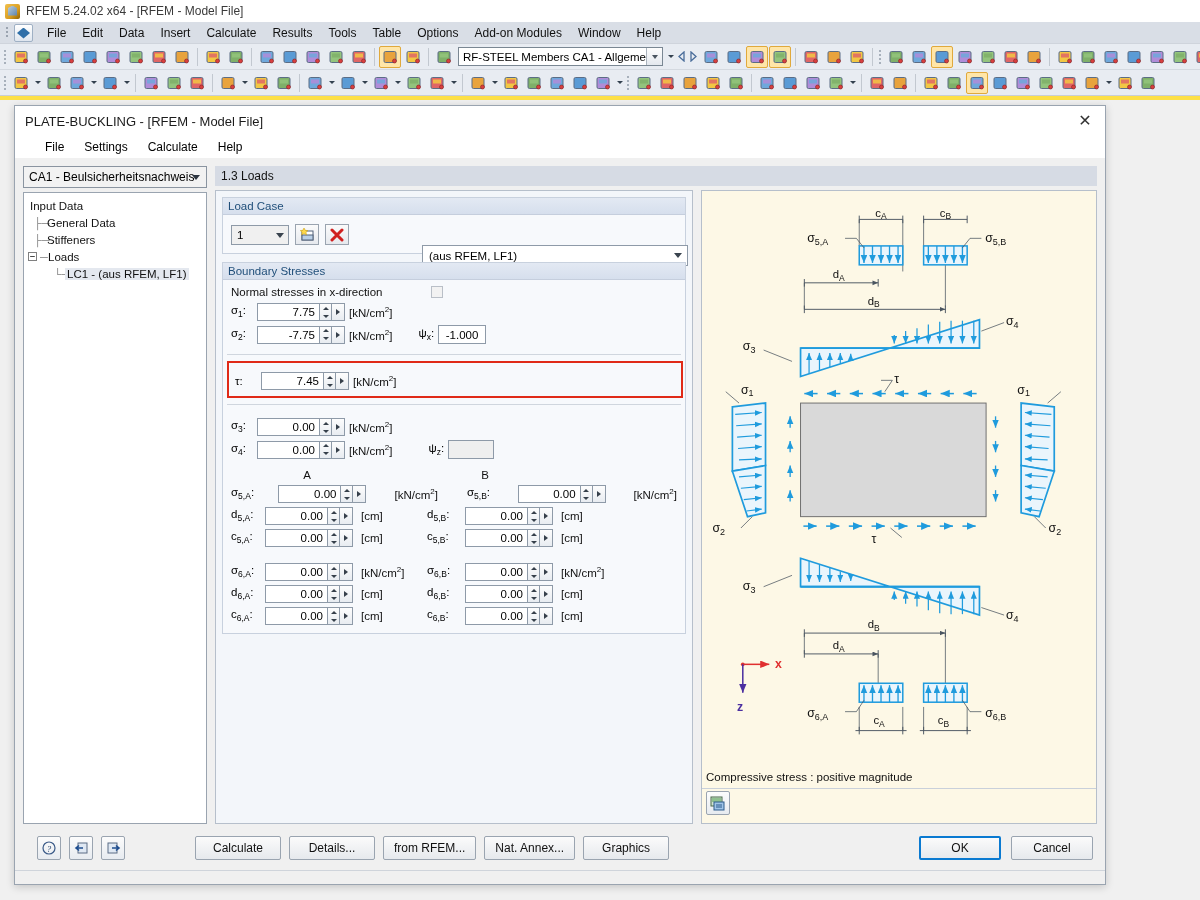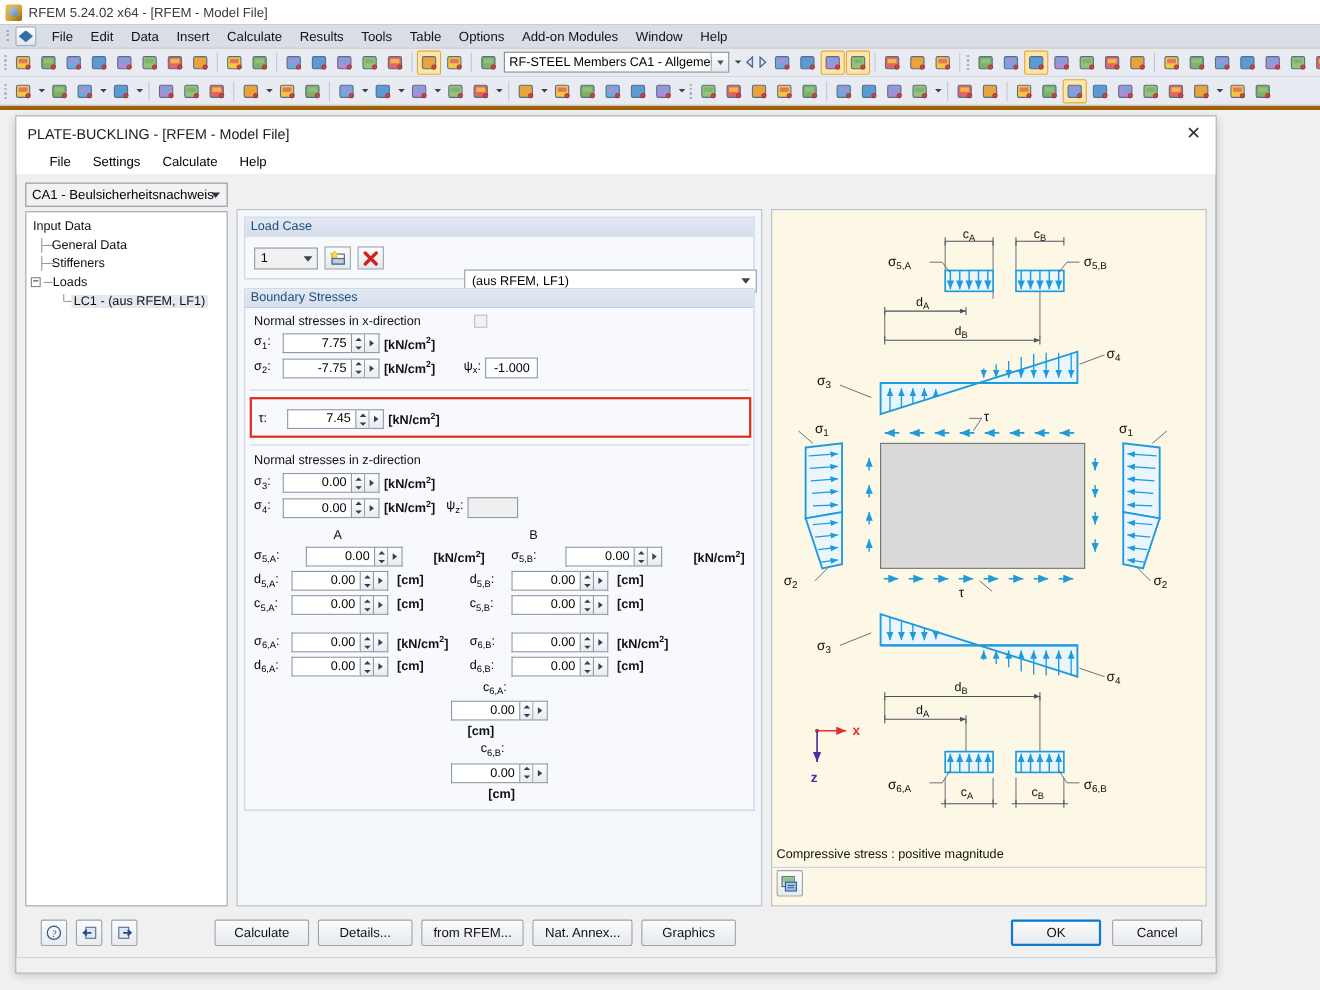--- a/index.html
+++ b/index.html
@@ -5,21 +5,21 @@
   * { box-sizing: border-box; }
   html, body { margin:0; padding:0; }
   body {
     width:1200px; height:900px; overflow:hidden;
     font-family:"Liberation Sans", sans-serif;
     font-size:12px; color:#000;
     background:#ffffff;
   }
 
   
-  #app { position:absolute; inset:0; background:#a16207; }
+  #app { position:absolute; inset:0; background:#fde047; }
 
   .titlebar {
     height:22px; background:#ffffff;
     display:flex; align-items:center; gap:6px; padding-left:5px;
     font-size:12px; color:#3a3a3a;
   }
   .app-logo {
     width:15px; height:15px; border-radius:2px;
     background:linear-gradient(135deg,#f2c14e 0%,#d99d20 60%,#8f6200 100%);
     position:relative; flex:0 0 auto;
@@ -192,21 +192,21 @@
   }
   .spin .more {
     width:13px; border:1px solid #8e9aa8; border-left:none;
     background:linear-gradient(#fdfdfd,#e8ecf1);
     display:flex; align-items:center; justify-content:center;
   }
   .spin .more::after{
     content:"";width:0;height:0;border-top:3px solid transparent;border-bottom:3px solid transparent;
     border-left:4px solid #36404b;
   }
-  .unit { font-size:11.5px; color:#111; white-space:nowrap;font-weight:bold; }
+  .unit { font-size:11.5px; color:#111; white-space:nowrap; }
   .unit sup { font-size:8px; }
 
   .ro-field {
     height:19px; border:1px solid #8e9aa8; background:#fff; min-width:48px;
     display:inline-flex; align-items:center; justify-content:center;
     font-size:11.5px; padding:0 6px;
   }
   .ro-field.empty { background:#efefef; min-width:46px; }
 
   .hl-box { border:2px solid #e02a17; }
@@ -930,20 +930,21 @@
             <span class="lbl">Loads</span>
           </div>
           <div class="tree-row" style="padding-left:26px">
             <span class="dashline">└─</span>
             <span class="lbl sel">LC1 -  (aus RFEM, LF1)</span>
           </div>
         </div>
       </div>
 
       <div class="content-area">
+        <div class="page-head">1.3 Loads</div>
 
         <div class="panes">
 
           <div class="left-pane">
 
             <div style="margin:6px 6px 0 6px; border:1px solid #c8d1de; background:#f7f9fc;">
               <div class="grp-head">Load Case</div>
               <div class="sec">
                 <div class="row" style="margin-top:3px; gap:6px">
                   <div style="width:58px;height:20px;background:#f0f0f0;border:1px solid #8e9aa8;display:flex;align-items:center;padding-left:5px;position:relative;font-size:11.5px">
@@ -1022,21 +1023,20 @@
                       </span>
                     <span class="more"></span>
                   </span>
                   <span class="unit">[kN/cm<sup>2</sup>]</span>
                 </div>
               </div>
 
               <div class="hr"></div>
 
               <div class="sec" style="padding-top:2px">
-                <div class="lbl">Normal stresses in z-direction</div>
 
                 <div class="row" style="margin-top:5px">
                   <span class="sigL" style="width:22px">σ<sub>3</sub>:</span>
                   <span class="spin">
                     <input value="0.00" style="">
                     <span class="updown">
                         <i></i>
                         <i></i>
                       </span>
                     <span class="more"></span>
@@ -1048,21 +1048,21 @@
                   <span class="sigL" style="width:22px">σ<sub>4</sub>:</span>
                   <span class="spin">
                     <input value="0.00" style="">
                     <span class="updown">
                         <i></i>
                         <i></i>
                       </span>
                     <span class="more"></span>
                   </span>
                   <span class="unit">[kN/cm<sup>2</sup>]</span>
-                  <span class="sigL" style="margin-left:6px"><span>ψ</span><sub>z</sub>:</span>
+                  <span class="sigL" style="margin-left:32px"><span>ψ</span><sub>z</sub>:</span>
                   <span class="ro-field empty"></span>
                 </div>
 
                 <div class="row" style="margin-top:10px">
                   <span style="width:30px"></span>
                   <span class="lbl" style="width:84px;text-align:center">A</span>
                   <span style="width:86px"></span>
                   <span class="lbl" style="width:84px;text-align:center">B</span>
                 </div>
 
@@ -1170,21 +1170,21 @@
                       <span class="spin">
                         <input value="0.00" style="">
                         <span class="updown">
                           <i></i>
                           <i></i>
                         </span>
                         <span class="more"></span>
                       </span>
                       <span class="unit" style="margin-left:4px">[cm]</span>
                     </div>
-                    <div class="row" style="margin-top: 4px; flex-direction: column;">
+                    <div class="row" style="margin-top: 4px;">
                       <span class="sigL" style="width:30px">c<sub>6,A</sub>:</span>
                       <span class="spin">
                         <input value="0.00" style="">
                         <span class="updown">
                           <i></i>
                           <i></i>
                         </span>
                         <span class="more"></span>
                       </span>
                       <span class="unit" style="width:62px;margin-left:4px">[cm]</span>

